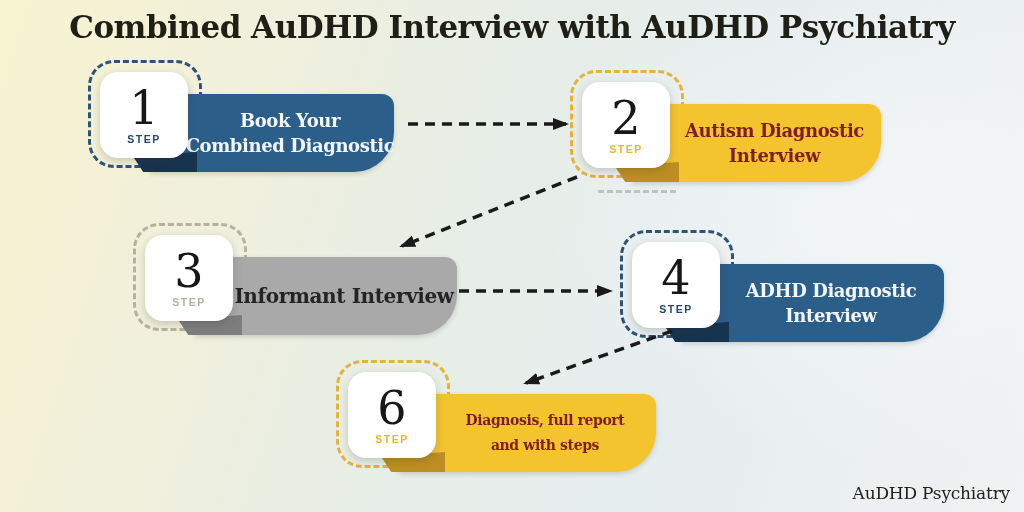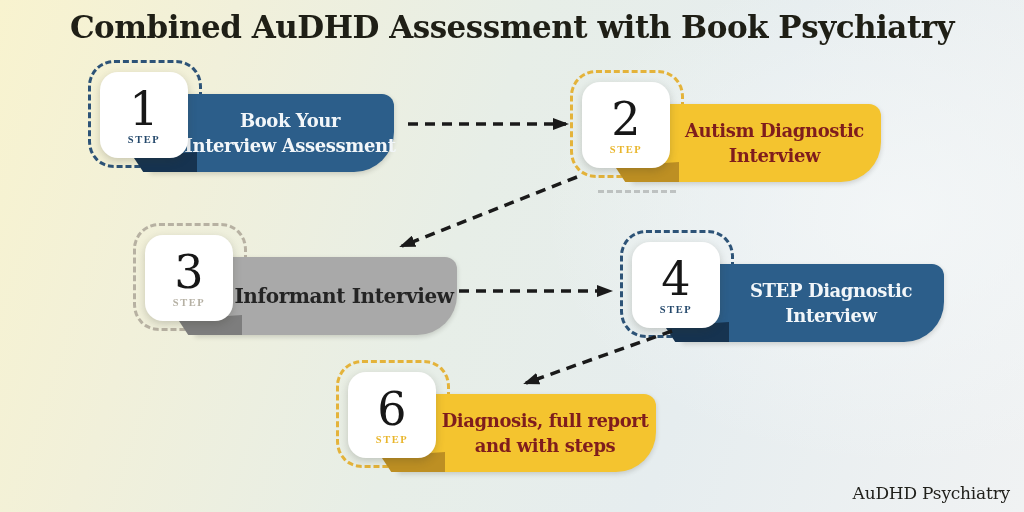--- a/index.html
+++ b/index.html
@@ -33,61 +33,61 @@
   }
   .banner-text span:empty{display:none;}
   .fold{position:absolute;left:45px;top:92px;width:64px;height:20px;z-index:3;
     clip-path:polygon(0 22%, 100% 0, 100% 100%, 16% 100%);}
   .card{
     position:absolute;left:12px;top:12px;width:88px;height:86px;z-index:4;
     background:#fff;border-radius:18px;box-shadow:0 3px 8px rgba(50,50,35,.22);
     display:flex;flex-direction:column;justify-content:center;align-items:center;
   }
   .num{font-size:46px;line-height:46px;color:#171717;font-weight:500;}
-  .steplabel{font-family:Liberation Serif, serif;font-size:10.5px;font-weight:bold;letter-spacing:1.5px;margin-top:2px;}
+  .steplabel{font-family:Liberation Sans, sans-serif;font-size:10.5px;font-weight:bold;letter-spacing:1.5px;margin-top:2px;}
   
   .step.blue  .dashbox{border-color:#2d5377;}
   .step.blue  .banner{background:#2c5e8a;color:#f2f6f9;}
   .step.blue  .fold{background:#163350;}
   .step.blue  .steplabel{color:#24486b;}
   .step.yellow .dashbox{border-color:#e4b33a;}
   .step.yellow .banner{background:#f4c42f;color:#7f1d1d;}
   .step.yellow .fold{background:#bd8f23;}
   .step.yellow .steplabel{color:#e9b62c;}
   .step.gray  .dashbox{border-color:#b7b1a2;}
   .step.gray  .banner{background:#a9a9a9;color:#242424;}
   .step.gray  .fold{background:#7d7d7d;}
   .step.gray  .steplabel{color:#b5b0a3;}
   
   #s1 .banner{left:62px;width:244px;}
   #s2 .banner{left:62px;width:249px;}
   #s3 .banner{left:62px;width:262px;}
   #s3 .banner-text{font-size:20px;}
   #s4 .banner{left:62px;width:262px;}
   #s6 .banner{left:62px;width:258px;}
-  #s6 .banner-text{font-size:18px;}
+  #s6 .banner-text{font-size:14px;}
   .arrows{position:absolute;left:0;top:0;z-index:5;pointer-events:none;}
   .ghost-dashes{position:absolute;left:598px;top:190px;width:78px;height:0;
     border-top:3px dashed rgba(110,110,110,.35);z-index:0;}
   .footer-url{position:absolute;left:18px;bottom:9px;font-size:17px;color:#21211c;letter-spacing:-0.2px;}
   .footer-brand{position:absolute;right:14px;bottom:9px;font-size:17px;color:#21211c;letter-spacing:-0.2px;}
 </style>
 </head>
 <body>
 
 <div class="canvas">
 
-  <div class="title">Combined AuDHD Assessment with Book Psychiatry</div>
+  <div class="title">Combined AuDHD Interview with AuDHD Psychiatry</div>
 
   <div class="step blue" id="s1" style="left:88px;top:60px;">
     <div class="dashbox"></div>
     <div class="banner">
       <div class="banner-text">
         <span>Book Your</span>
-        <span>Interview Assessment</span>
+        <span>Combined Diagnostic</span>
       </div>
     </div>
     <div class="fold"></div>
     <div class="card">
       <div class="num">1</div>
       <div class="steplabel">STEP</div>
     </div>
   </div>
 
   <div class="step yellow" id="s2" style="left:570px;top:70px;">
@@ -118,21 +118,21 @@
     <div class="card">
       <div class="num">3</div>
       <div class="steplabel">STEP</div>
     </div>
   </div>
 
   <div class="step blue" id="s4" style="left:620px;top:230px;">
     <div class="dashbox"></div>
     <div class="banner">
       <div class="banner-text">
-        <span>STEP Diagnostic</span>
+        <span>ADHD Diagnostic</span>
         <span>Interview</span>
       </div>
     </div>
     <div class="fold"></div>
     <div class="card">
       <div class="num">4</div>
       <div class="steplabel">STEP</div>
     </div>
   </div>
 

